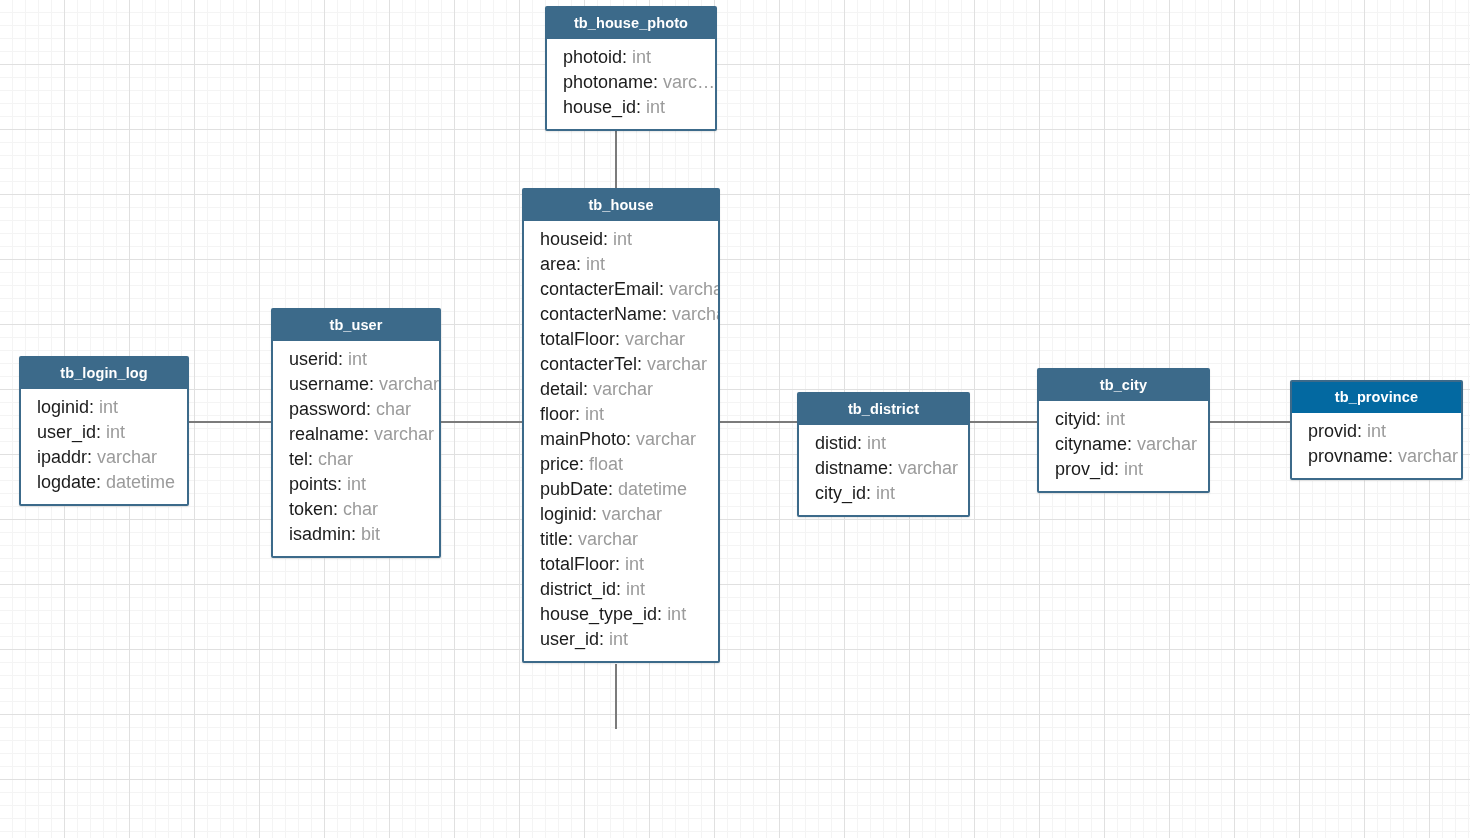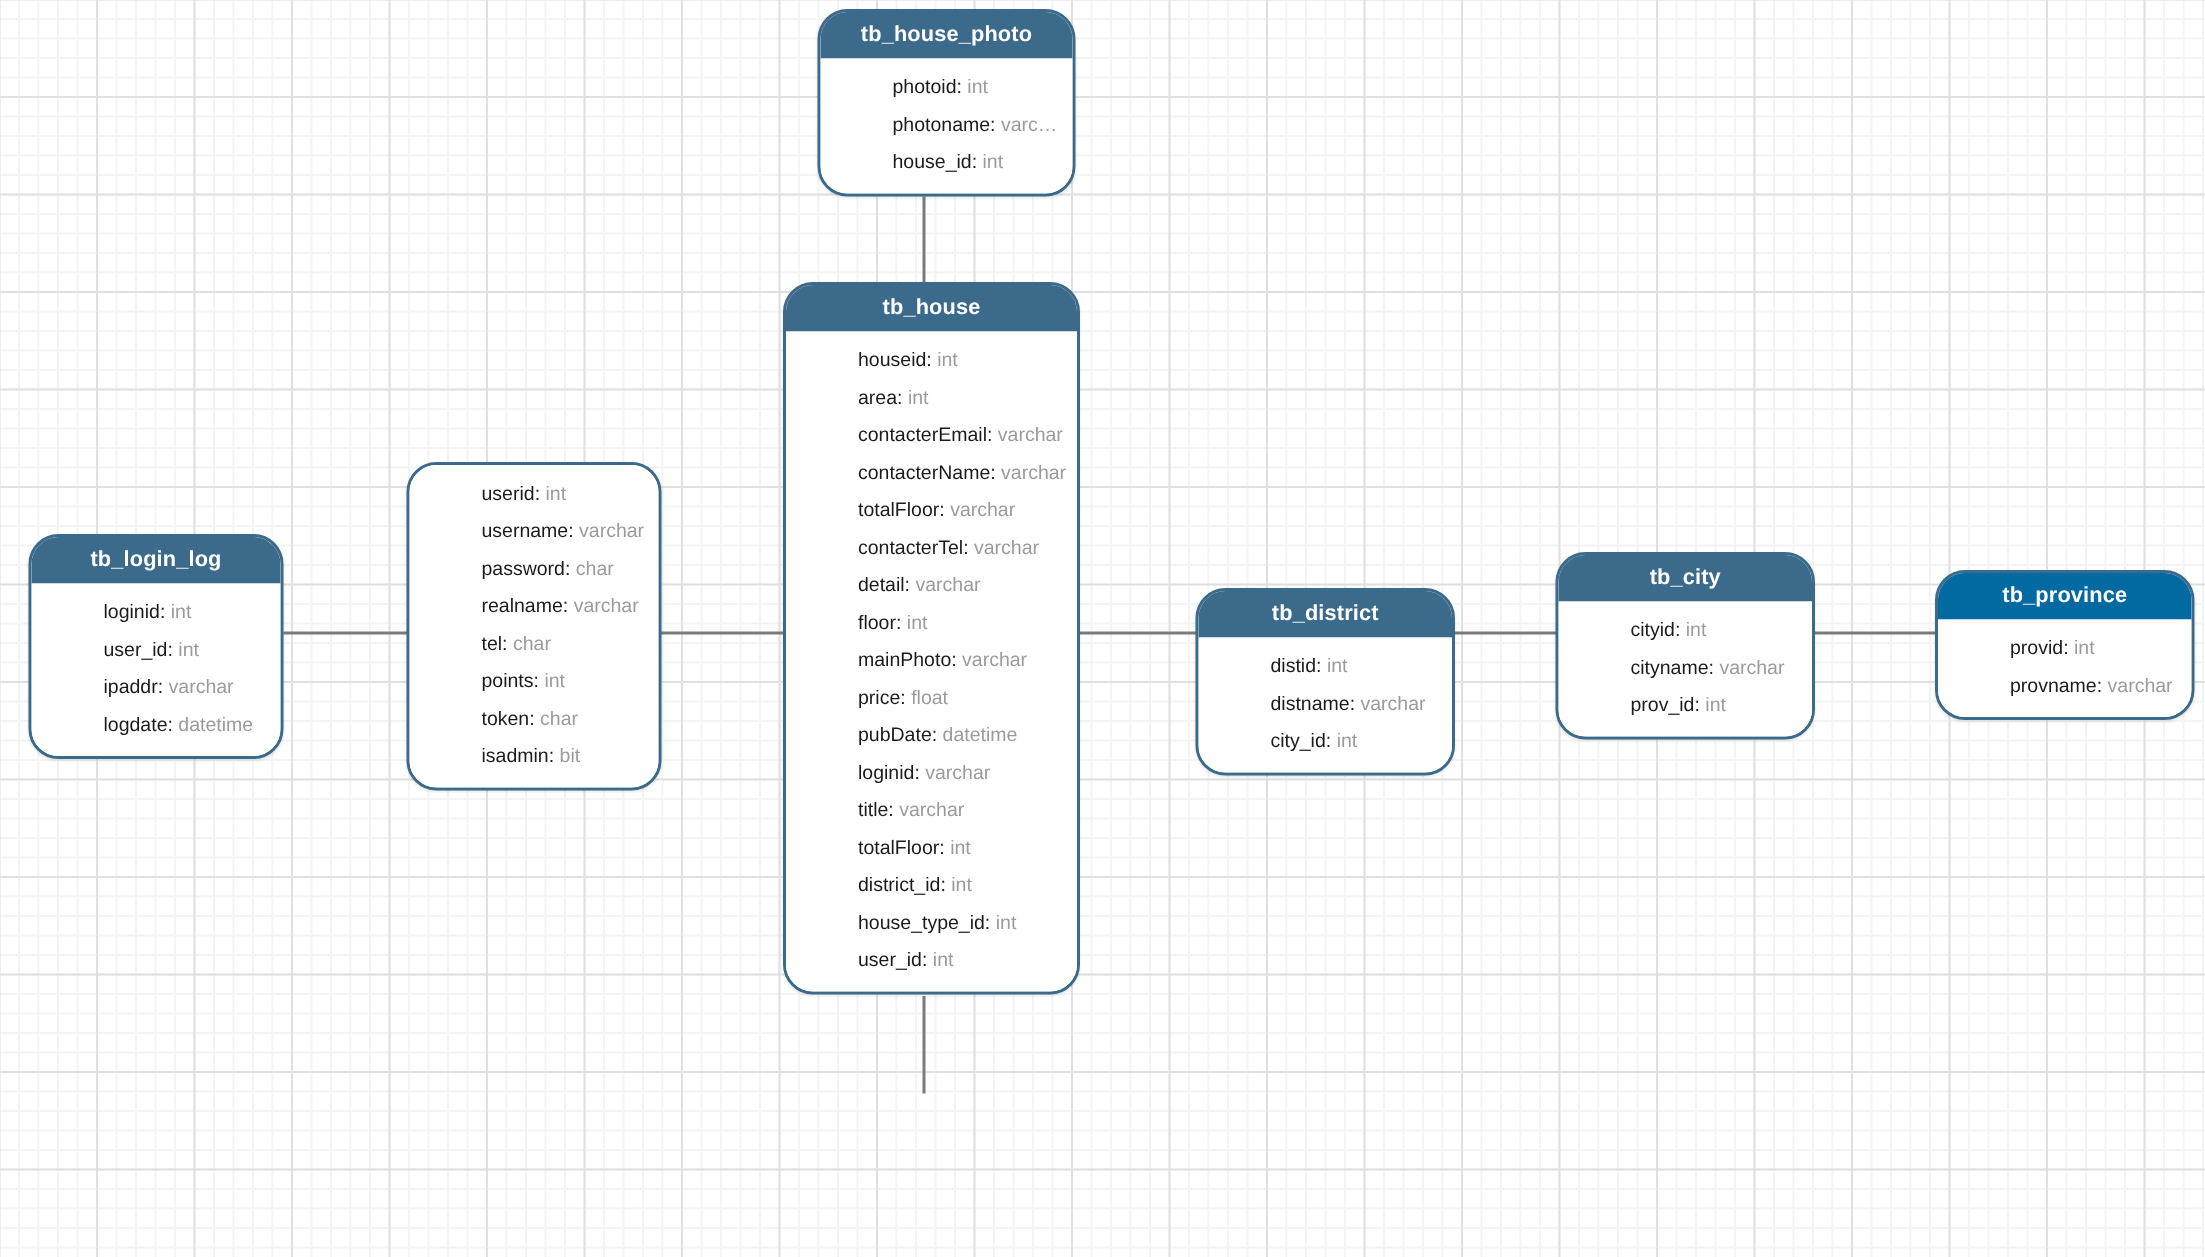--- a/index.html
+++ b/index.html
@@ -38,43 +38,43 @@
   }
   .link.h { height: 2px; }
   .link.v { width: 2px; }
 
   
   .entity {
     position: absolute;
     z-index: 3;
     background: #ffffff;
     border: 2px solid #3c6a8a;
-    border-radius: 20px;
+    border-radius: 2px;
     box-sizing: border-box;
     overflow: hidden;
     box-shadow: 0 1px 2px rgba(0,0,0,0.10);
   }
   .entity-header {
     background: #3c6a8a;
     color: #ffffff;
     font-size: 14.5px;
     font-weight: bold;
     text-align: center;
     padding: 7px 6px 8px 6px;
     letter-spacing: 0.1px;
     white-space: nowrap;
   }
   .entity-body {
     padding: 6px 0 9px 0;
     background: #ffffff;
   }
   .field {
-    font-size: 13px;
+    font-size: 18px;
     line-height: 25px;
-    padding-left: 48px;
+    padding-left: 16px;
     white-space: nowrap;
     color: #1b1b1b;
     overflow: hidden;
   }
   .field .fname {
     color: #1b1b1b;
     font-weight: normal;
   }
   .field .ftype {
     color: #9b9b9b;
@@ -116,20 +116,21 @@
         <div class="field"><span class="fname">pubDate</span><span class="fcolon">: </span><span class="ftype" style="color: rgb(155, 155, 155);">datetime</span></div>
         <div class="field"><span class="fname">loginid</span><span class="fcolon">: </span><span class="ftype" style="color: rgb(155, 155, 155);">varchar</span></div>
         <div class="field"><span class="fname">title</span><span class="fcolon">: </span><span class="ftype" style="color: rgb(155, 155, 155);">varchar</span></div>
         <div class="field"><span class="fname">totalFloor</span><span class="fcolon">: </span><span class="ftype" style="color: rgb(155, 155, 155);">int</span></div>
         <div class="field"><span class="fname">district_id</span><span class="fcolon">: </span><span class="ftype" style="color: rgb(155, 155, 155);">int</span></div>
         <div class="field"><span class="fname">house_type_id</span><span class="fcolon">: </span><span class="ftype" style="color: rgb(155, 155, 155);">int</span></div>
         <div class="field"><span class="fname">user_id</span><span class="fcolon">: </span><span class="ftype" style="color: rgb(155, 155, 155);">int</span></div>
       </div>
     </div>
     <div class="entity" style="left: 271px; top: 308px; width: 170px; border-color: rgb(60, 106, 138);">
+      <div class="entity-header" style="background: rgb(60, 106, 138);">tb_user</div>
       <div class="entity-body">
         <div class="field"><span class="fname">userid</span><span class="fcolon">: </span><span class="ftype" style="color: rgb(155, 155, 155);">int</span></div>
         <div class="field"><span class="fname">username</span><span class="fcolon">: </span><span class="ftype" style="color: rgb(155, 155, 155);">varchar</span></div>
         <div class="field"><span class="fname">password</span><span class="fcolon">: </span><span class="ftype" style="color: rgb(155, 155, 155);">char</span></div>
         <div class="field"><span class="fname">realname</span><span class="fcolon">: </span><span class="ftype" style="color: rgb(155, 155, 155);">varchar</span></div>
         <div class="field"><span class="fname">tel</span><span class="fcolon">: </span><span class="ftype" style="color: rgb(155, 155, 155);">char</span></div>
         <div class="field"><span class="fname">points</span><span class="fcolon">: </span><span class="ftype" style="color: rgb(155, 155, 155);">int</span></div>
         <div class="field"><span class="fname">token</span><span class="fcolon">: </span><span class="ftype" style="color: rgb(155, 155, 155);">char</span></div>
         <div class="field"><span class="fname">isadmin</span><span class="fcolon">: </span><span class="ftype" style="color: rgb(155, 155, 155);">bit</span></div>
       </div>

